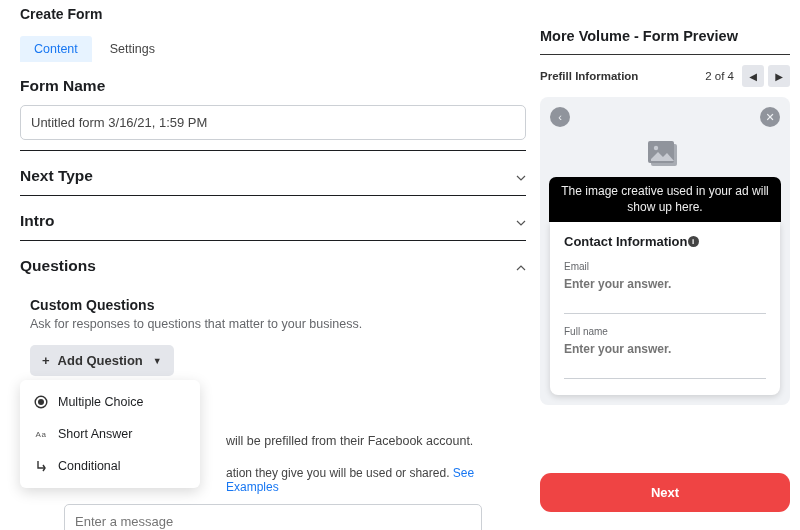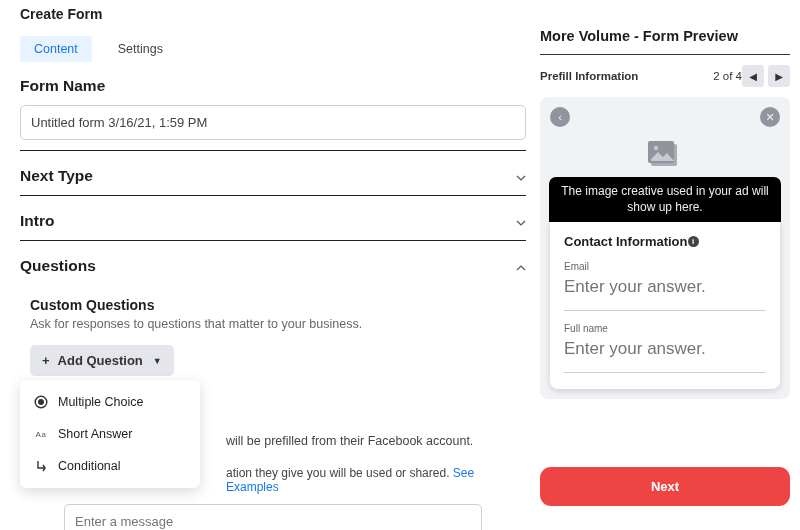--- a/index.html
+++ b/index.html
@@ -2,21 +2,21 @@
 <html><head>
 <meta charset="utf-8">
 <style>
   * { box-sizing: border-box; margin: 0; padding: 0; font-family: -apple-system, BlinkMacSystemFont, "Segoe UI", Helvetica, Arial, sans-serif; }
   body { background: #fff; font-size: 13px; color: #1c1e21; width: 800px; height: 530px; overflow: hidden; }
   .app { display: flex; height: 530px; }
   .left { flex: 1; padding: 6px 14px 0 20px; overflow: hidden; }
   .right { width: 260px; padding: 6px 10px 0 0; }
 
   .page-title { font-size: 14px; font-weight: 700; margin: 0 0 14px 0; }
-  .tabs { display: flex; gap: 12px; border-bottom: 1px solid transparent; }
+  .tabs { display: flex; gap: 4px; border-bottom: 1px solid transparent; }
   .tab { padding: 6px 14px; font-size: 12.5px; color: #444; cursor: pointer; border-top-left-radius: 3px; border-top-right-radius: 3px; }
   .tab.active { background: #e7f3ff; color: #1877f2; }
 
   .section-h { font-size: 15.5px; font-weight: 700; margin-top: 14px; }
   .row-hr { border-top: 1px solid #1c1e21; margin-top: 10px; }
   .accordion { display: flex; align-items: center; justify-content: space-between; padding: 16px 0 10px 0; border-bottom: 1px solid #1c1e21; cursor: pointer; }
   .accordion .lbl { font-size: 15.5px; font-weight: 700; }
   .chev { width: 10px; height: 10px; display: inline-block; }
   .chev svg { width: 10px; height: 10px; }
 
@@ -51,21 +51,21 @@
   .phone { background: #f0f2f5; border-radius: 8px; padding: 10px; margin-top: 6px; }
   .phone-top { display: flex; justify-content: space-between; }
   .circle-btn { width: 20px; height: 20px; border-radius: 50%; background: #90949c; display: flex; align-items: center; justify-content: center; color: #f0f2f5; cursor: pointer; font-size: 11px; }
   .img-ph { display: flex; justify-content: center; margin: 14px 0 8px 0; }
   .img-ph svg { fill: #90949c; }
   .banner { background: #000000; color: #eee; font-size: 12px; text-align: center; padding: 7px 12px; line-height: 1.3; border-top-left-radius: 7px; border-top-right-radius: 7px; margin: 0 -1px; }
   .card { background: #fff; border-radius: 0 0 8px 8px; box-shadow: 0 2px 6px rgba(0,0,0,0.15); padding: 12px 14px 16px 14px; }
   .card-h { font-size: 13px; font-weight: 600; display: flex; align-items: center; }
   .info-i { width: 11px; height: 11px; border-radius: 50%; background: #444; color: #fff; font-size: 8px; display: inline-flex; align-items: center; justify-content: center; }
   .field-lbl { font-size: 10px; color: #65676b; margin-top: 12px; }
-  .field-in { border: none; border-bottom: 1px solid #ccd0d5; font-size: 17px; color: #90949c; padding: 5px 0 13px 0; width: 100%; }
+  .field-in { border: none; border-bottom: 1px solid #ccd0d5; font-size: 12px; color: #90949c; padding: 5px 0 22px 0; width: 100%; font-weight: bold; }
 
   .next-btn { background: #ef4444; color: #fff; font-weight: 700; font-size: 13px; text-align: center; padding: 12px 0; border-radius: 11px; margin-top: 68px; cursor: pointer; }
 
   .rel { position: relative; }
 </style>
 </head>
 <body>
 
 <div class="app">
   <div class="left">
@@ -143,21 +143,21 @@
       <input class="text-input msg-input" placeholder="Enter a message" style="">
     </div>
     
   </div>
 
   <div class="right">
     <div class="preview-title">More Volume - Form Preview</div>
     <div class="preview-header-line"></div>
     <div class="preview-ctrl">
       <span style="font-weight:700">Prefill Information</span>
-      <span style="display:flex;align-items:center;">
+      <span style="display:flex;align-items:center;gap:8px">
         <span class="step">2 of 4</span>
         <span class="arrow-btns">
           <span class="arrow-btn">
               <span>◀</span>
             </span>
           <span class="arrow-btn">
               <span>▶</span>
             </span>
         </span>
       </span>

